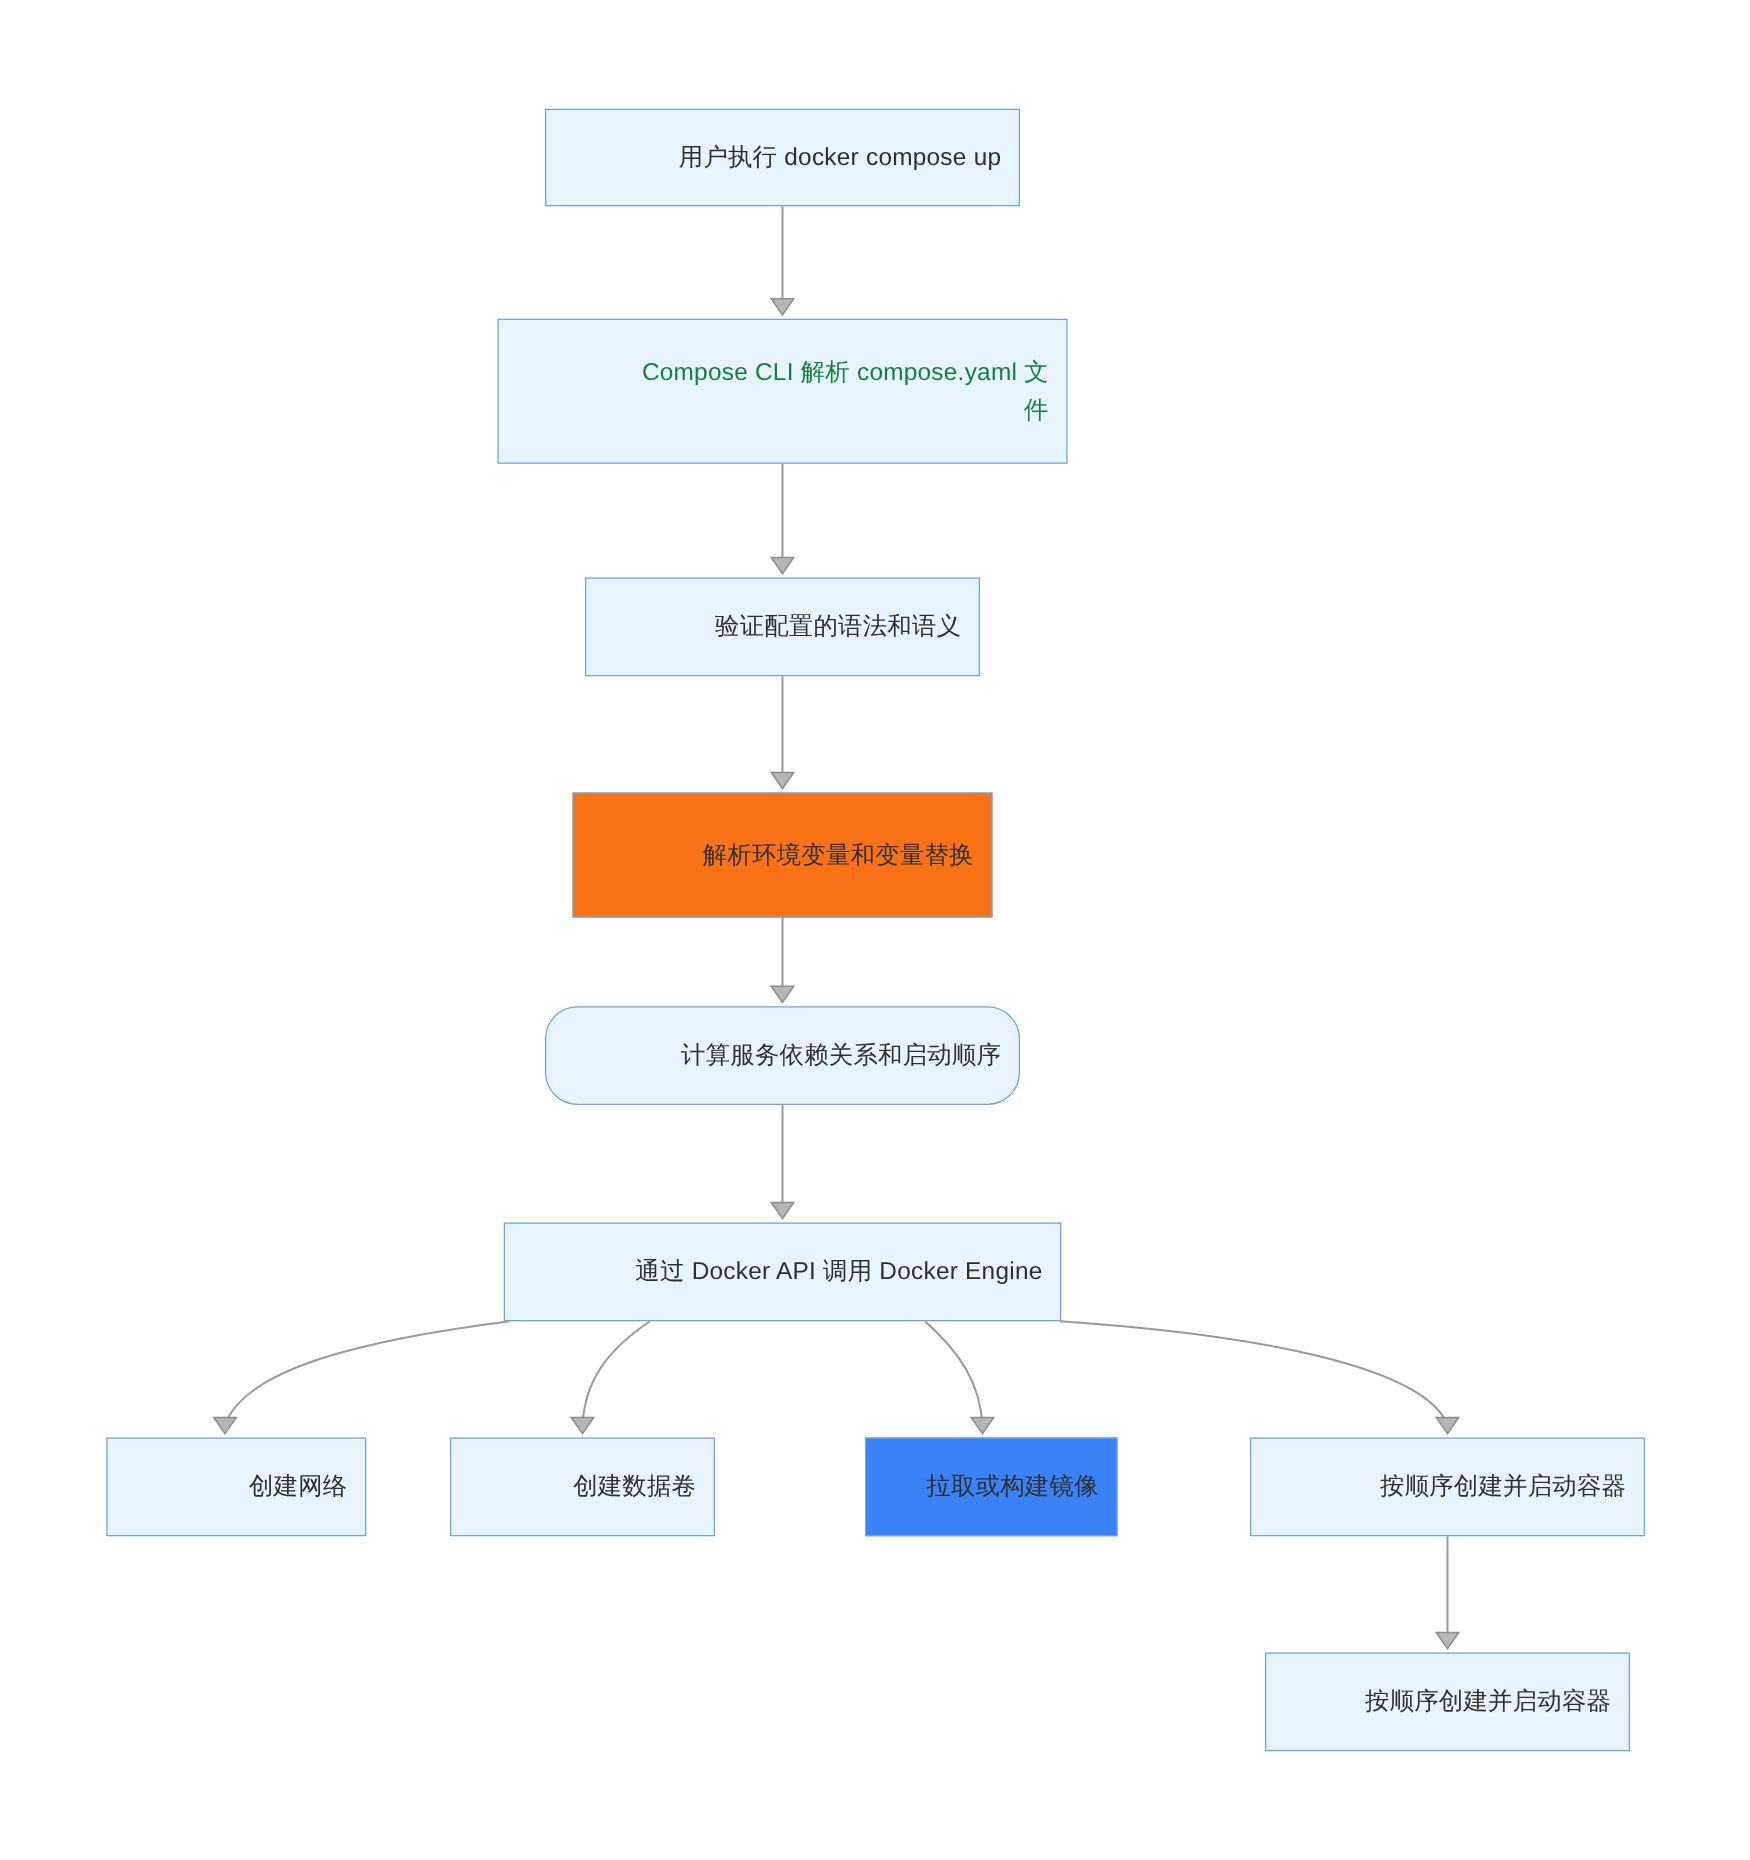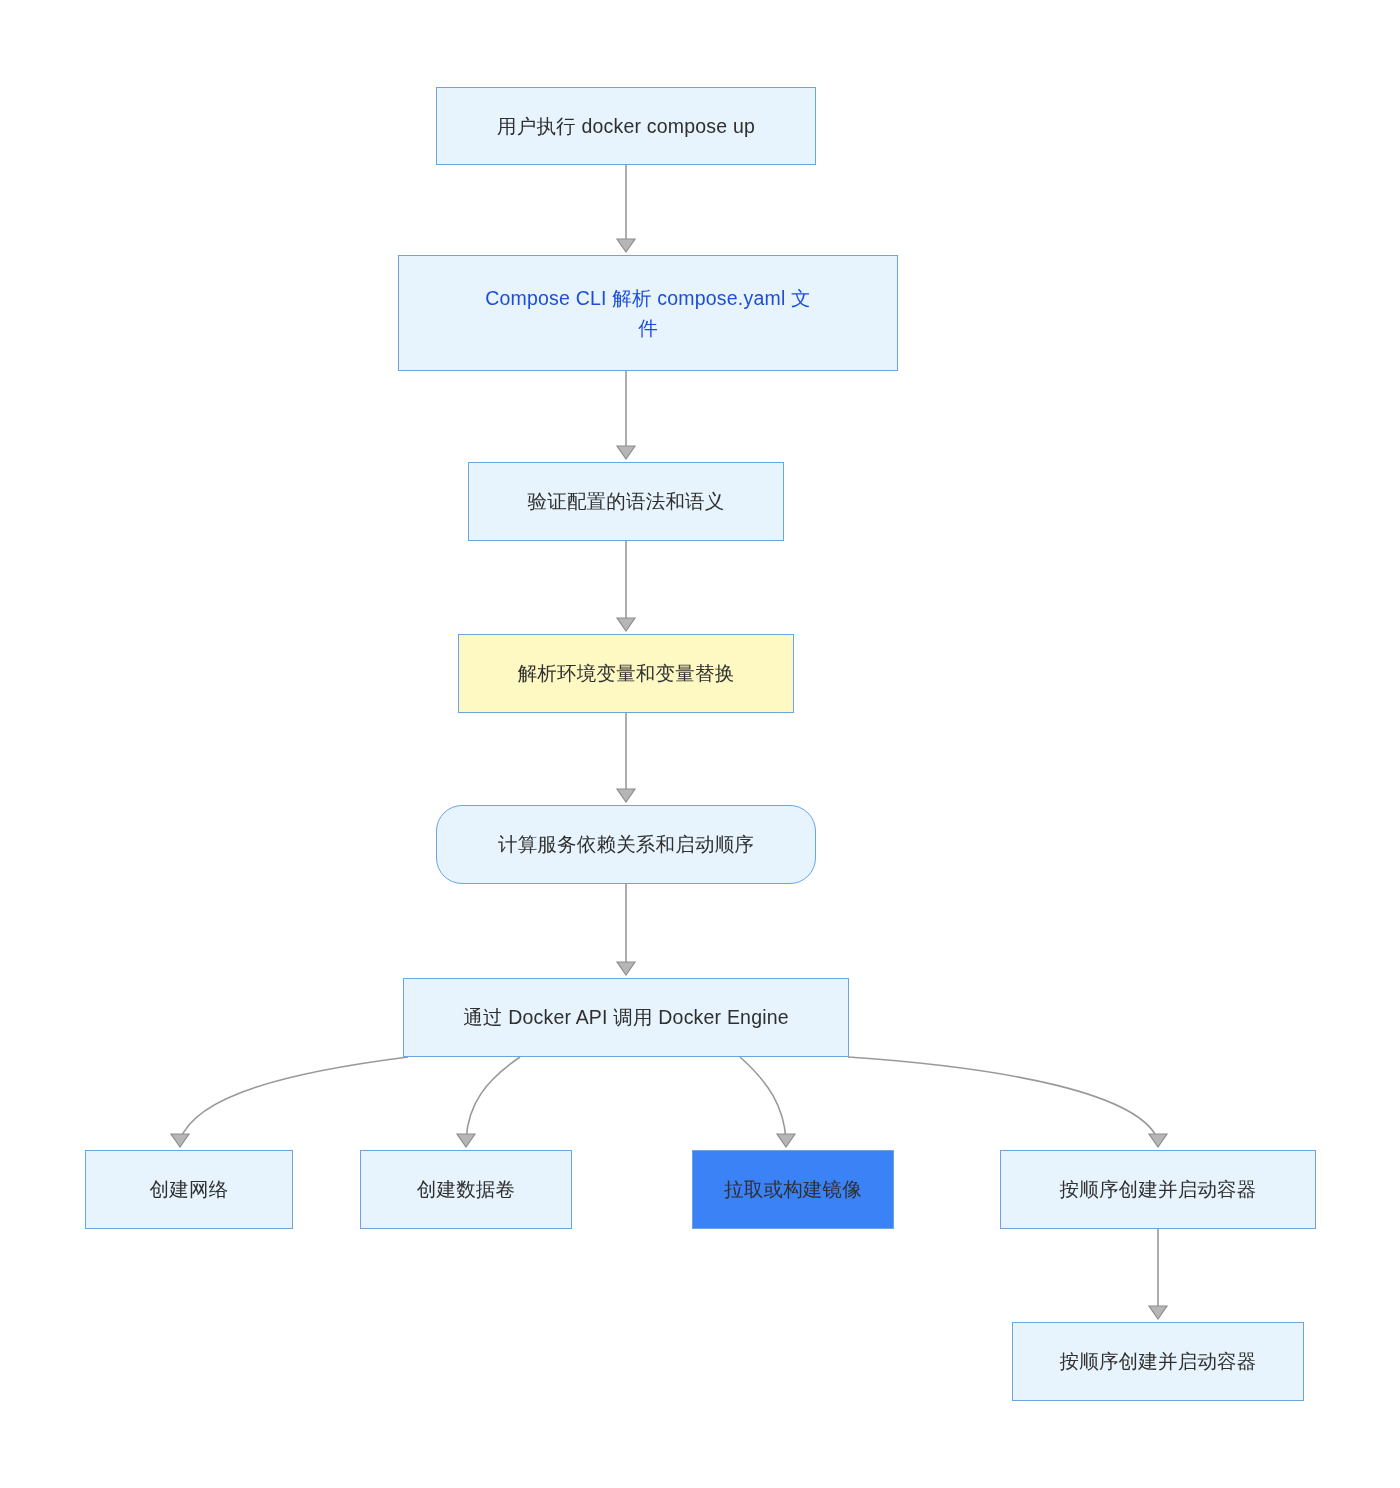--- a/index.html
+++ b/index.html
@@ -37,20 +37,21 @@
     color: #2f2f2f;
     font-size: 19.5px;
     line-height: 1.55;
     letter-spacing: 0.2px;
     padding: 4px 14px;
     white-space: pre-line;
   }
   .node .node-label {
     display: block;
     width: 100%;
+    text-align: right;
   }
 </style>
 </head>
 <body>
 
 <div id="canvas">
   <svg id="edges" viewBox="0 0 1400 1488" xmlns="http://www.w3.org/2000/svg">
       <path d="M 626,165 L 626,245" fill="none" stroke="#999999" stroke-width="1.6"></path>
       <path d="M 626,371 L 626,452" fill="none" stroke="#999999" stroke-width="1.6"></path>
       <path d="M 626,541 L 626,624" fill="none" stroke="#999999" stroke-width="1.6"></path>
@@ -67,24 +68,24 @@
       <polygon points="617,789 635,789 626,802" fill="#b6b6b6" stroke="#8d8d8d" stroke-width="1.2" stroke-linejoin="miter"></polygon>
       <polygon points="617,962 635,962 626,975" fill="#b6b6b6" stroke="#8d8d8d" stroke-width="1.2" stroke-linejoin="miter"></polygon>
       <polygon points="171,1134 189,1134 180,1147" fill="#b6b6b6" stroke="#8d8d8d" stroke-width="1.2" stroke-linejoin="miter"></polygon>
       <polygon points="457,1134 475,1134 466,1147" fill="#b6b6b6" stroke="#8d8d8d" stroke-width="1.2" stroke-linejoin="miter"></polygon>
       <polygon points="777,1134 795,1134 786,1147" fill="#b6b6b6" stroke="#8d8d8d" stroke-width="1.2" stroke-linejoin="miter"></polygon>
       <polygon points="1149,1134 1167,1134 1158,1147" fill="#b6b6b6" stroke="#8d8d8d" stroke-width="1.2" stroke-linejoin="miter"></polygon>
       <polygon points="1149,1306 1167,1306 1158,1319" fill="#b6b6b6" stroke="#8d8d8d" stroke-width="1.2" stroke-linejoin="miter"></polygon>
     </svg>
   <div id="nodes-layer">
       <div class="node" style="left: 436px; top: 87px; width: 380px; height: 78px; background: rgb(231, 244, 253); border-color: rgb(106, 165, 224); color: rgb(47, 47, 47);"><span class="node-label">用户执行 docker compose up</span></div>
-      <div class="node" style="left: 398px; top: 255px; width: 500px; height: 116px; background: rgb(231, 244, 253); border-color: rgb(106, 165, 224); color: #1d4ed8;"><span class="node-label">Compose CLI 解析 compose.yaml 文
+      <div class="node" style="left: 398px; top: 255px; width: 456px; height: 116px; background: rgb(231, 244, 253); border-color: rgb(106, 165, 224); color: #15803d;"><span class="node-label">Compose CLI 解析 compose.yaml 文
 件</span></div>
       <div class="node" style="left: 468px; top: 462px; width: 316px; height: 79px; background: rgb(231, 244, 253); border-color: rgb(106, 165, 224); color: rgb(47, 47, 47);"><span class="node-label">验证配置的语法和语义</span></div>
-      <div class="node" style="left: 458px; top: 634px; width: 336px; height: 79px; background: #fef9c3; border-color: rgb(106, 165, 224); color: rgb(47, 47, 47);"><span class="node-label">解析环境变量和变量替换</span></div>
+      <div class="node" style="left: 458px; top: 634px; width: 336px; height: 100px; background: #f97316; border-color: rgb(106, 165, 224); color: rgb(47, 47, 47);"><span class="node-label">解析环境变量和变量替换</span></div>
       <div class="node" style="left: 436px; top: 805px; width: 380px; height: 79px; background: rgb(231, 244, 253); border-color: rgb(106, 165, 224); color: rgb(47, 47, 47); border-radius: 26px;"><span class="node-label">计算服务依赖关系和启动顺序</span></div>
       <div class="node" style="left: 403px; top: 978px; width: 446px; height: 79px; background: rgb(231, 244, 253); border-color: rgb(106, 165, 224); color: rgb(47, 47, 47);"><span class="node-label">通过 Docker API 调用 Docker Engine</span></div>
       <div class="node" style="left: 85px; top: 1150px; width: 208px; height: 79px; background: rgb(231, 244, 253); border-color: rgb(106, 165, 224); color: rgb(47, 47, 47);"><span class="node-label">创建网络</span></div>
       <div class="node" style="left: 360px; top: 1150px; width: 212px; height: 79px; background: rgb(231, 244, 253); border-color: rgb(106, 165, 224); color: rgb(47, 47, 47);"><span class="node-label">创建数据卷</span></div>
       <div class="node" style="left: 692px; top: 1150px; width: 202px; height: 79px; background: #3b82f6; border-color: rgb(106, 165, 224); color: rgb(47, 47, 47);"><span class="node-label">拉取或构建镜像</span></div>
       <div class="node" style="left: 1000px; top: 1150px; width: 316px; height: 79px; background: rgb(231, 244, 253); border-color: rgb(106, 165, 224); color: rgb(47, 47, 47);"><span class="node-label">按顺序创建并启动容器</span></div>
       <div class="node" style="left: 1012px; top: 1322px; width: 292px; height: 79px; background: rgb(231, 244, 253); border-color: rgb(106, 165, 224); color: rgb(47, 47, 47);"><span class="node-label">按顺序创建并启动容器</span></div>
     </div>
 </div>
 

